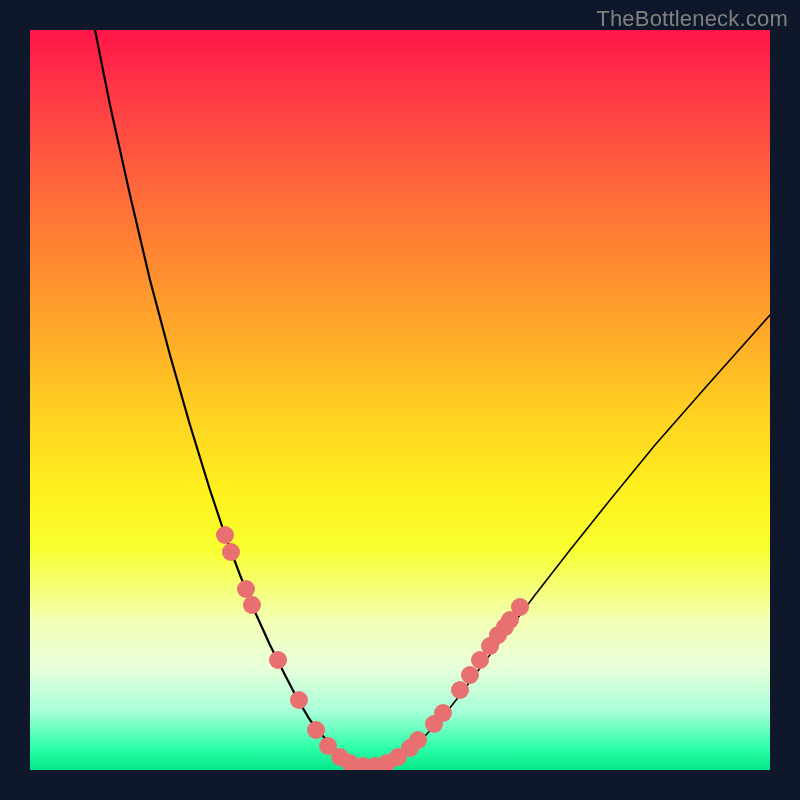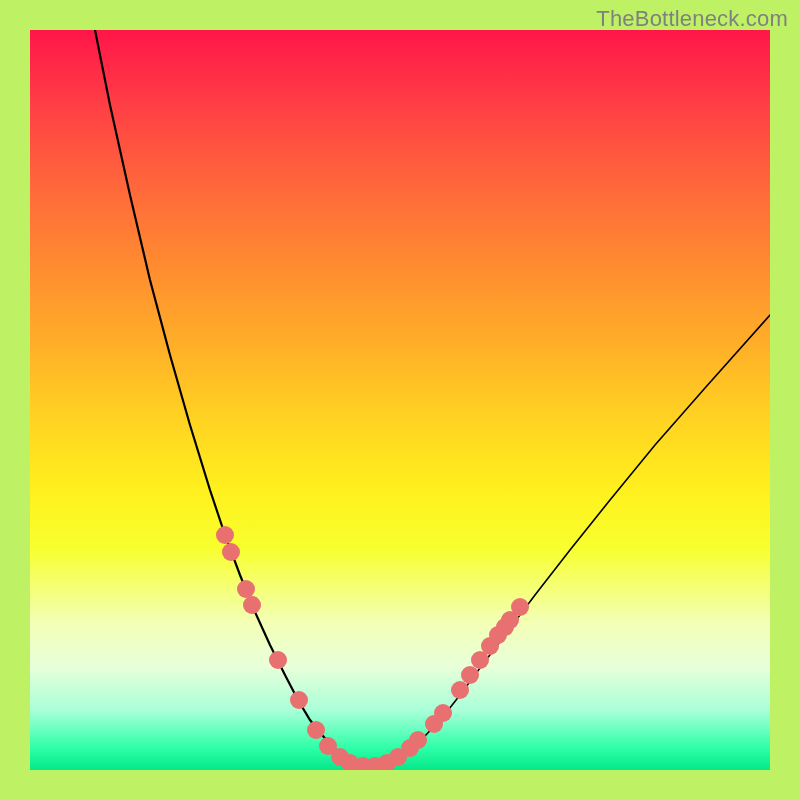--- a/index.html
+++ b/index.html
@@ -1,21 +1,21 @@
 <!DOCTYPE html>
 <html><head>
 <meta charset="utf-8">
 <style>
   * { margin: 0; padding: 0; box-sizing: border-box; }
   html, body { width: 800px; height: 800px; overflow: hidden; background: #000; }
   .chart-container {
     position: relative;
     width: 800px;
     height: 800px;
-    background: #bef264;
+    background: #0f172a;
   }
   .plot-area {
     position: absolute;
     left: 30px;
     top: 30px;
     width: 740px;
     height: 740px;
     background: linear-gradient(to bottom,
       #ff1649 0%,
       #ff3e45 10%,

